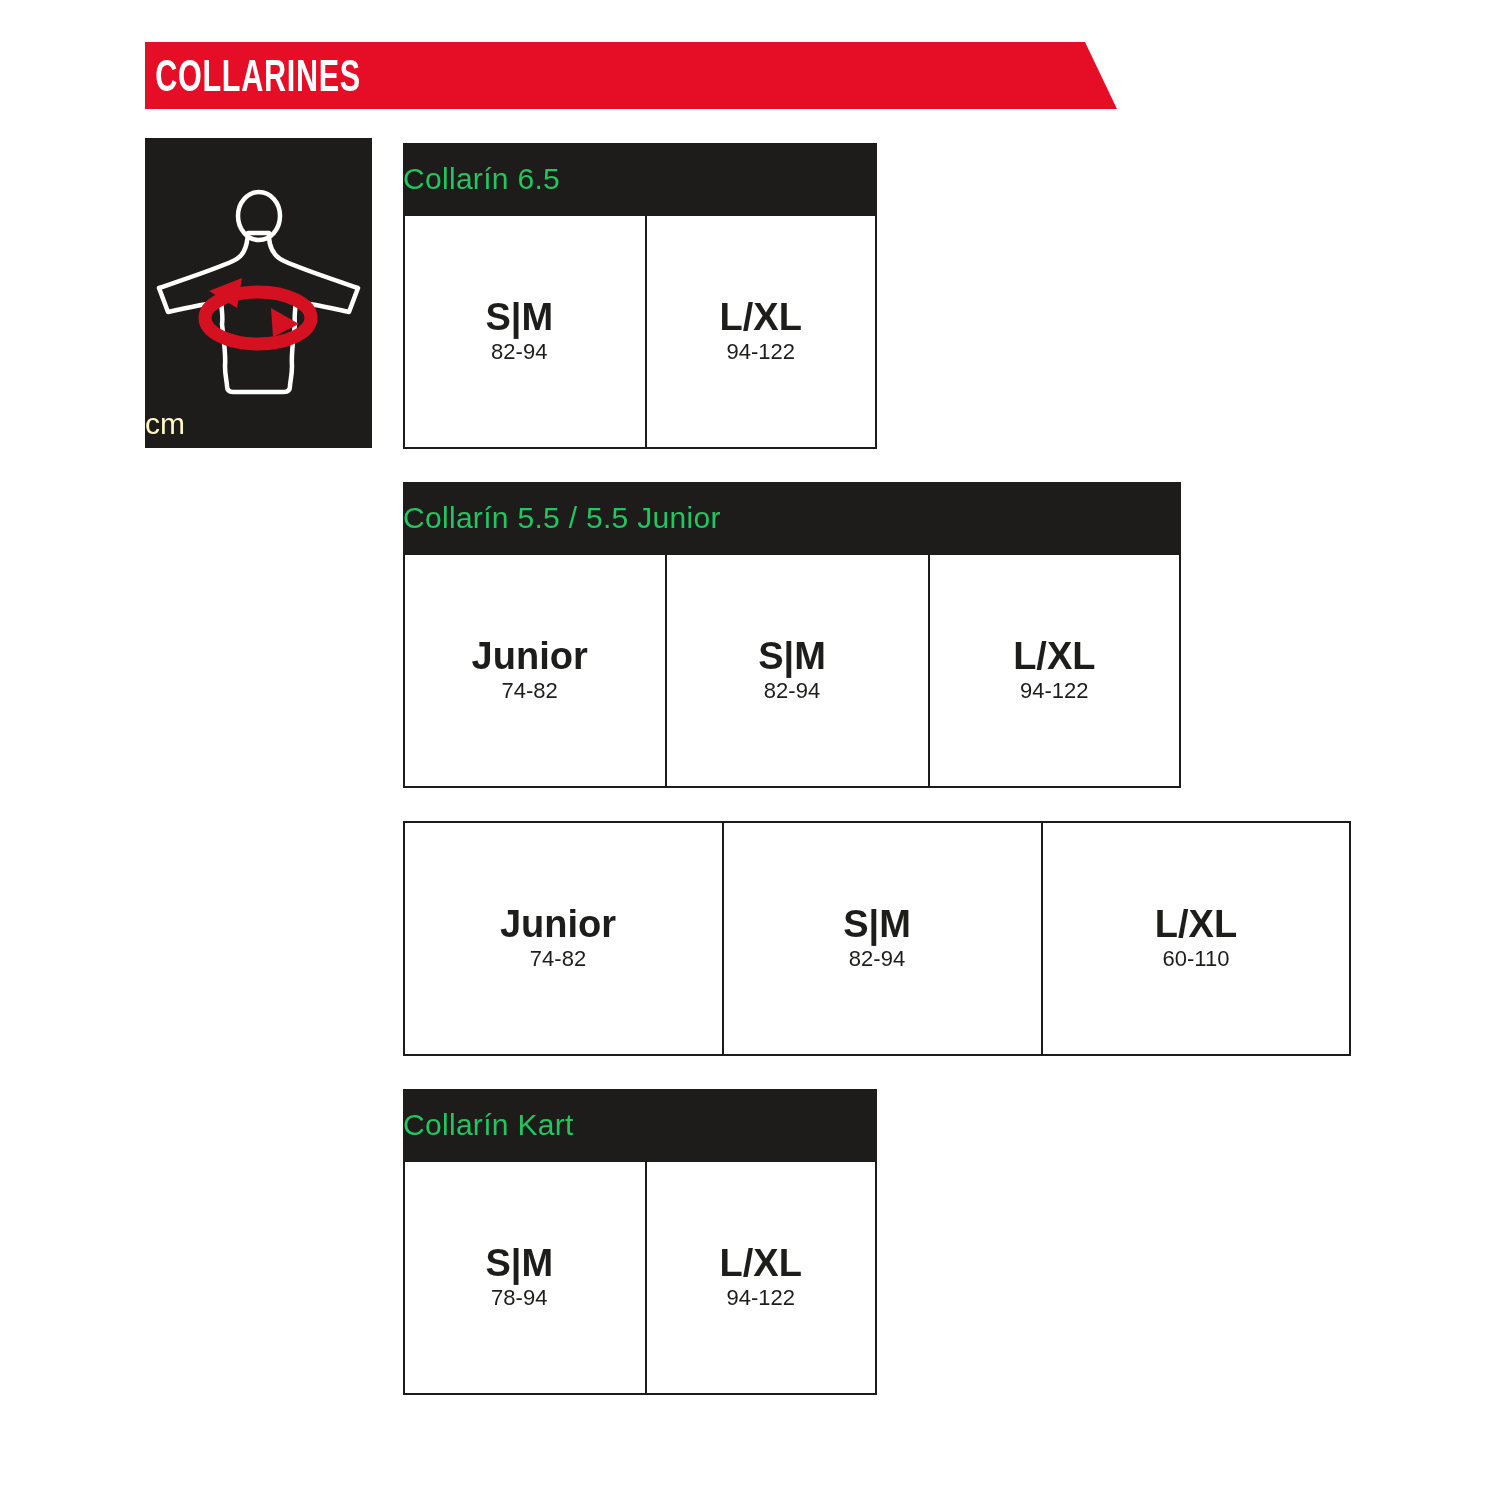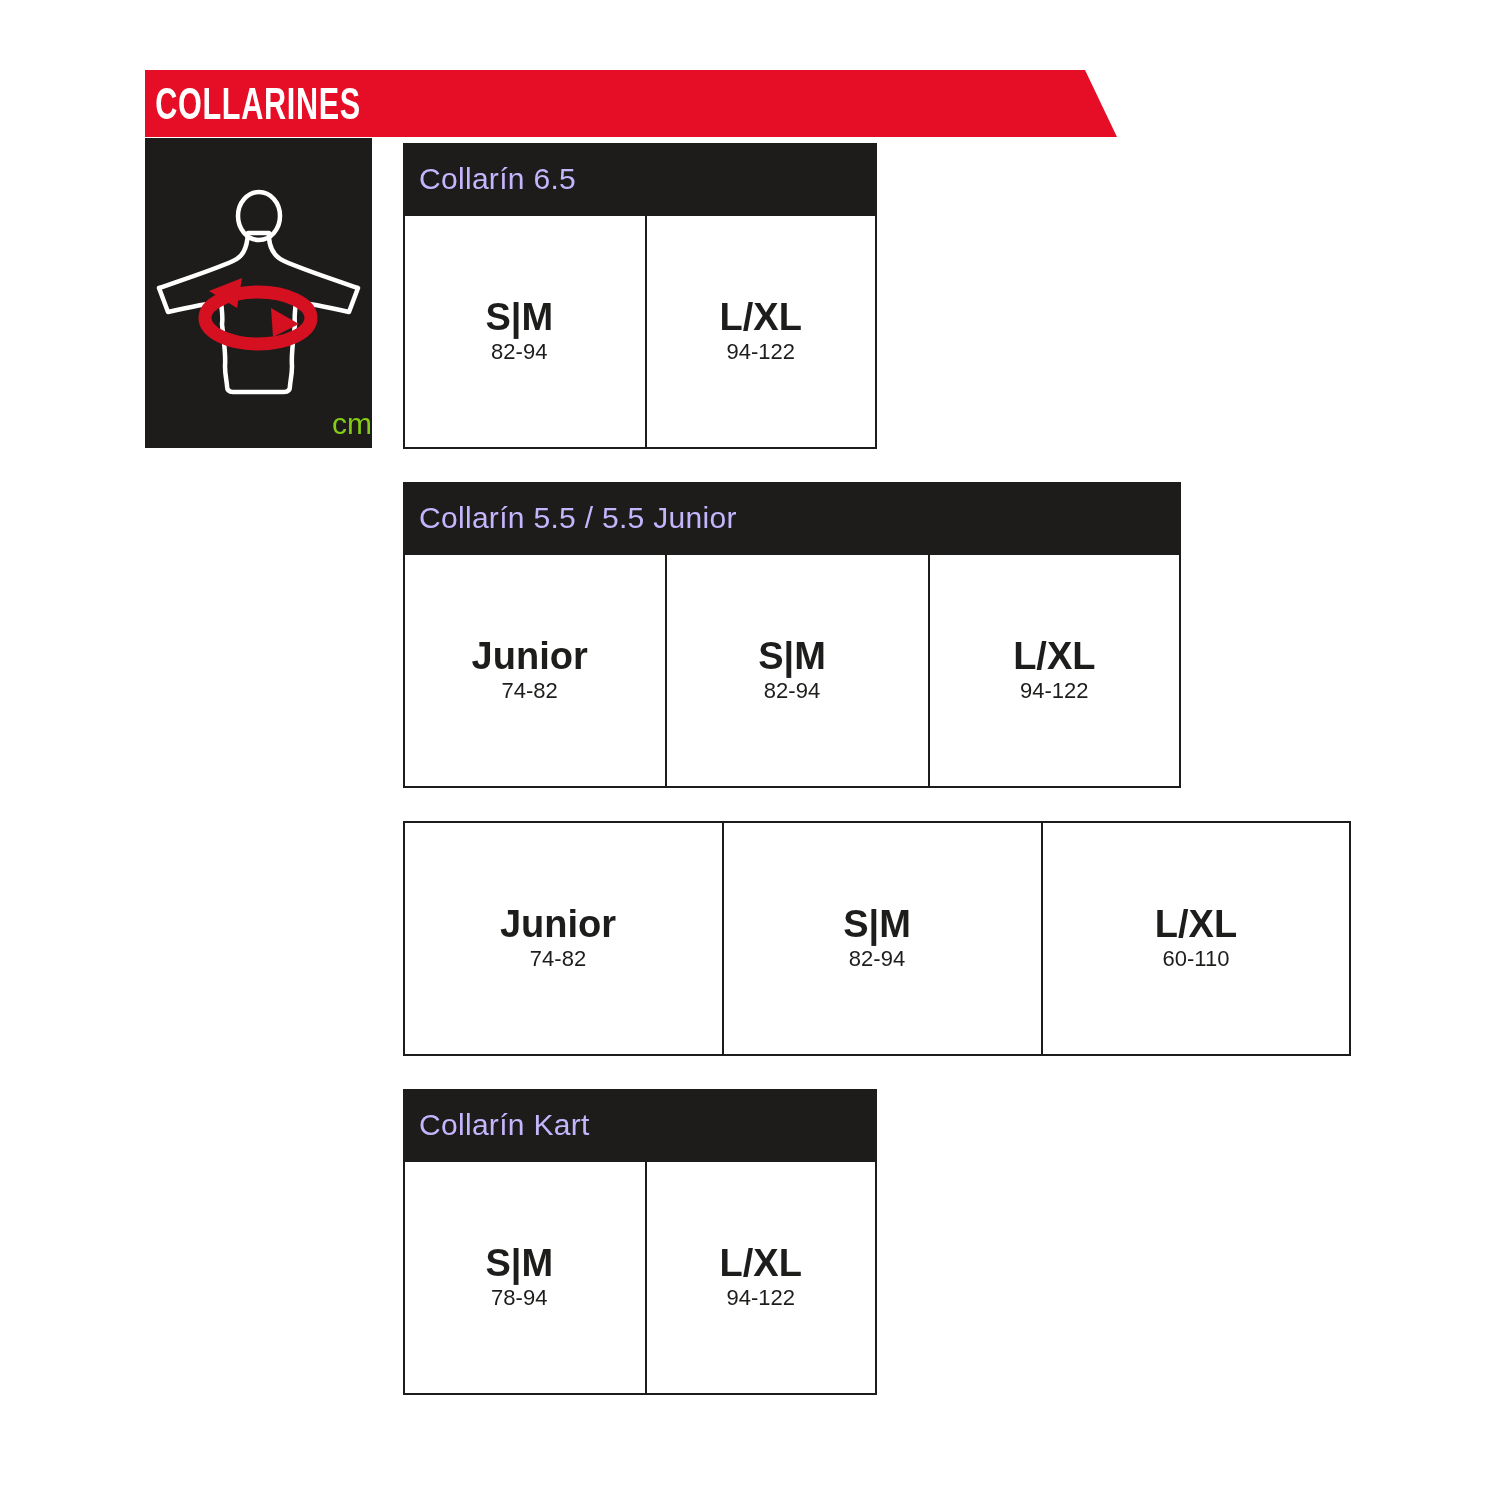--- a/index.html
+++ b/index.html
@@ -12,47 +12,47 @@
   body{
     width:1500px;height:1500px;position:relative;overflow:hidden;
     font-family:"Liberation Sans","DejaVu Sans",sans-serif;
     color:var(--cell-text);
   }
   
   .banner{
     position:absolute;left:145px;top:42px;width:972px;height:67px;
     background:var(--red);
     clip-path:polygon(0 0, calc(100% - 32px) 0, 100% 100%, 0 100%);
-    display:flex;align-items:center;margin-top:28px;
+    display:flex;align-items:center;
   }
   .banner-text{
     color:#ffffff;font-size:45px;font-weight:700;letter-spacing:1px;
     transform:scaleX(0.68);transform-origin:left center;
     padding-left:15px;white-space:nowrap;
   }
   
   .measure-box{
     position:absolute;left:145px;top:138px;width:227px;height:310px;
     background:var(--ink);
   }
   .measure-box svg{position:absolute;left:0;top:0;}
   .unit{
-    position:absolute;left:0;bottom:8px;width:100%;text-align:right;
-    color:#84cc16;font-size:30px;line-height:1.1;
+    position:absolute;left:0;bottom:8px;width:100%;text-align:left;
+    color:#fef9c3;font-size:30px;line-height:1.1;
   }
   
   .tables{
     position:absolute;left:403px;top:143px;
     display:flex;flex-direction:column;gap:33px;
   }
   .size-table{background:#ffffff;}
   .thead{
-    height:71px;background:var(--ink);color:#c4b5fd;
+    height:71px;background:var(--ink);color:#22c55e;
     display:flex;align-items:center;box-sizing:border-box;
-    padding-left:16px;font-size:30px;font-weight:400;letter-spacing:0.3px;
+    font-size:30px;font-weight:400;letter-spacing:0.3px;
   }
   .tbody{
     display:flex;height:235px;box-sizing:border-box;
     border:2px solid var(--ink);background:#ffffff;gap:11px;
   }
   .cell{
     flex:1 1 0;display:flex;flex-direction:column;
     justify-content:center;align-items:center;
     border-left:2px solid var(--ink);
   }

